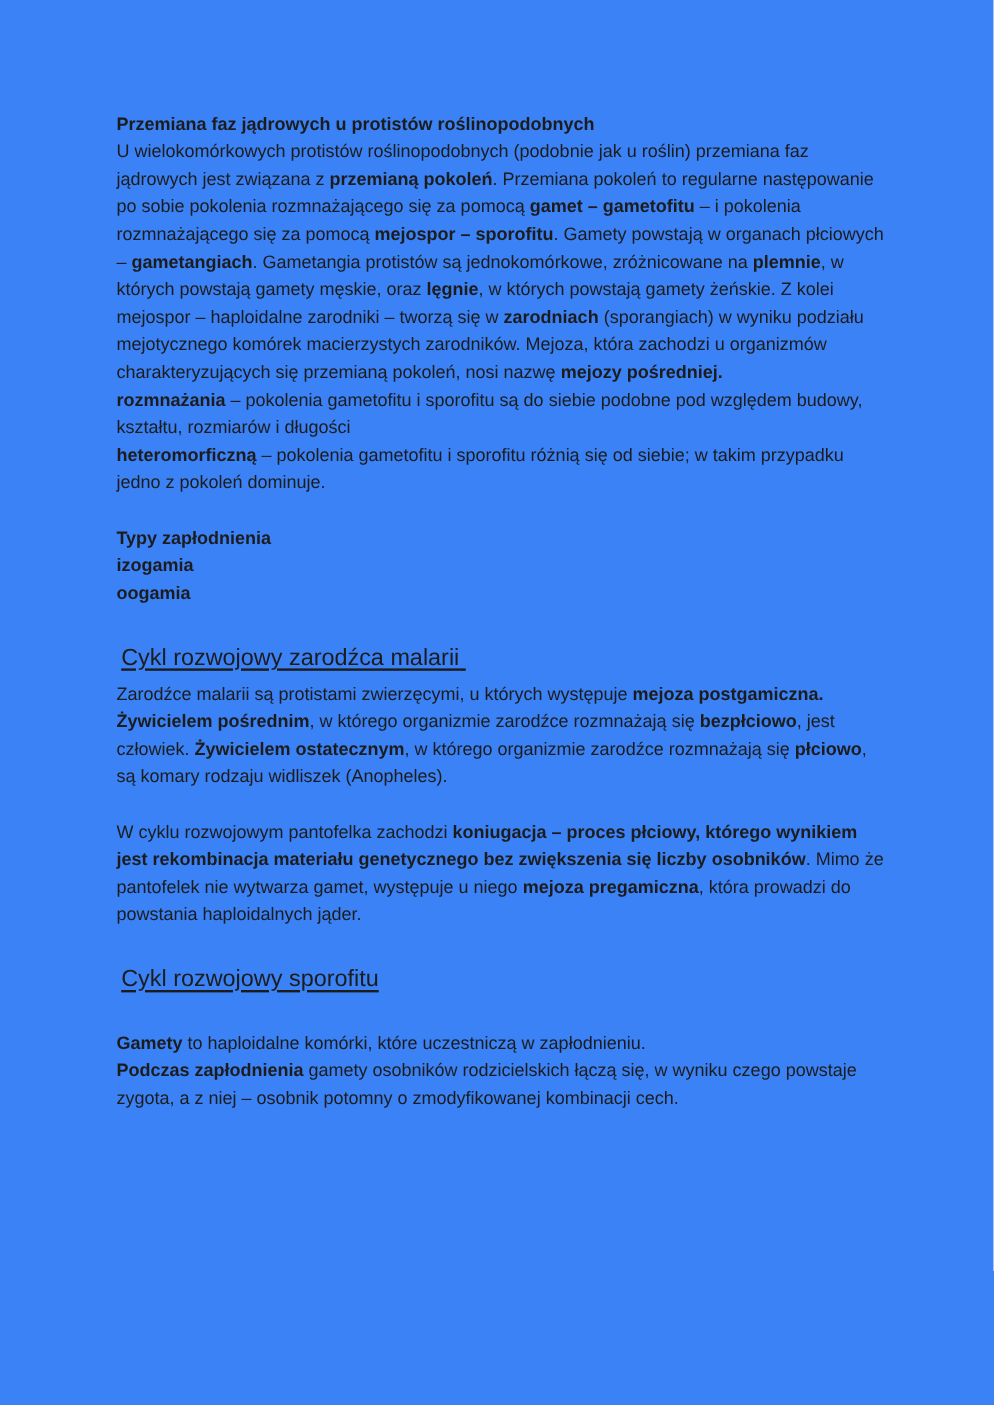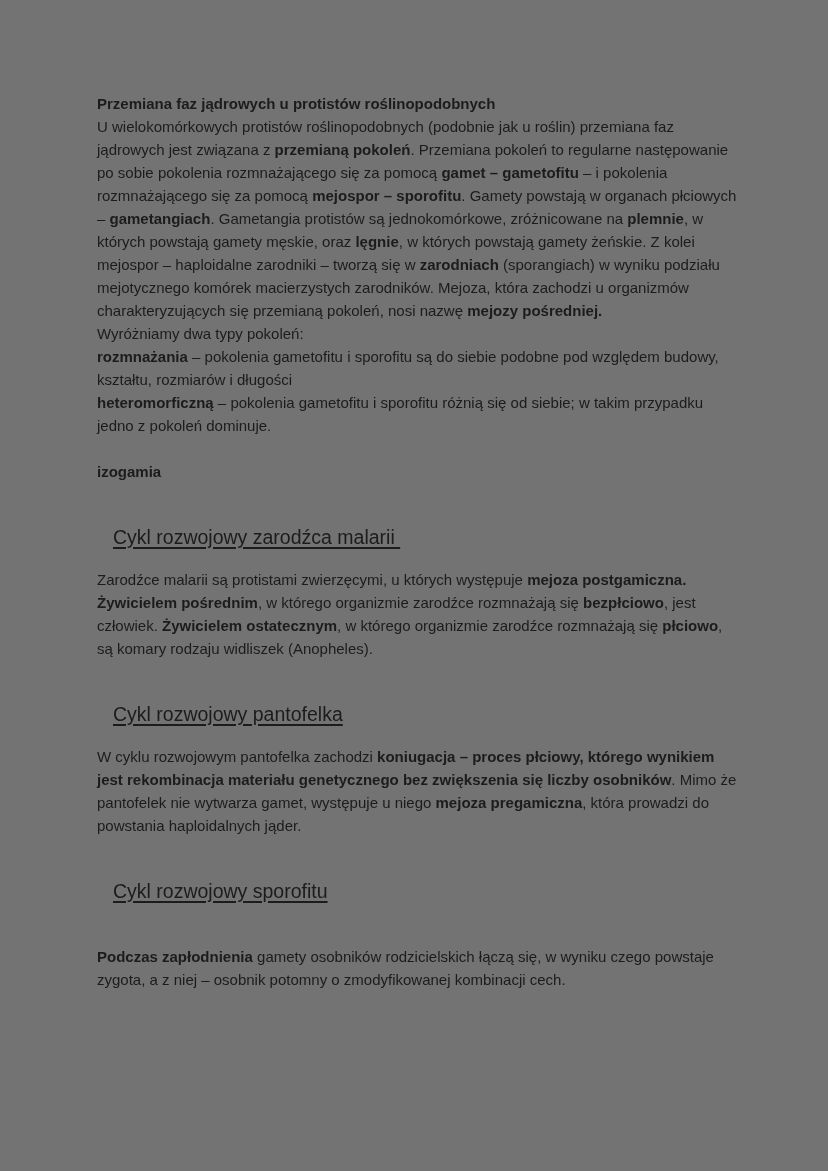--- a/index.html
+++ b/index.html
@@ -23,52 +23,53 @@
     color: #1c1c1c;
     font-size: 15px;
     line-height: 23px;
     text-align: left;
   }
   .para {
     margin: 0;
     padding: 0;
   }
   .heading {
-    margin: 16px;
+    margin: 4px;
     padding: 0;
     font-size: 19.5px;
     line-height: 30px;
     font-weight: normal;
     text-decoration: underline;
     text-underline-offset: 3px;
     text-decoration-thickness: 1.5px;
   }
   .spacer {
     height: 23px;
   }
   .run.bold {
     font-weight: bold;
   }
 </style>
 </head>
 <body>
 
-<div class="page" style="background: #737373;">
+<div class="page" style="background: #3b82f6;">
   <div class="content" style="color: rgb(28, 28, 28);">
       <p class="para"><span class="run bold">Przemiana faz jądrowych u protistów roślinopodobnych</span></p>
       <p class="para"><span class="run">U wielokomórkowych protistów roślinopodobnych (podobnie jak u roślin) przemiana faz jądrowych jest związana z </span><span class="run bold">przemianą pokoleń</span><span class="run">. Przemiana pokoleń to regularne następowanie po sobie pokolenia rozmnażającego się za pomocą </span><span class="run bold">gamet – gametofitu</span><span class="run"> – i pokolenia rozmnażającego się za pomocą </span><span class="run bold">mejospor – sporofitu</span><span class="run">. Gamety powstają w organach płciowych – </span><span class="run bold">gametangiach</span><span class="run">. Gametangia protistów są jednokomórkowe, zróżnicowane na </span><span class="run bold">plemnie</span><span class="run">, w których powstają gamety męskie, oraz </span><span class="run bold">lęgnie</span><span class="run">, w których powstają gamety żeńskie. Z kolei mejospor – haploidalne zarodniki – tworzą się w </span><span class="run bold">zarodniach</span><span class="run"> (sporangiach) w wyniku podziału mejotycznego komórek macierzystych zarodników. Mejoza, która zachodzi u organizmów charakteryzujących się przemianą pokoleń, nosi nazwę </span><span class="run bold">mejozy pośredniej.</span></p>
-      <p class="para"><span class="run">Wyróżniamy dwa typy pokoleń:</span></p>
       <p class="para"><span class="run bold">rozmnażania</span><span class="run"> – pokolenia gametofitu i sporofitu są do siebie podobne pod względem budowy, kształtu, rozmiarów i długości</span></p>
       <p class="para"><span class="run bold">heteromorficzną</span><span class="run"> – pokolenia gametofitu i sporofitu różnią się od siebie; w takim przypadku jedno z pokoleń dominuje.</span></p>
       <div class="spacer"></div>
+      <p class="para"><span class="run bold">Typy zapłodnienia</span></p>
       <p class="para"><span class="run bold">izogamia</span></p>
+      <p class="para"><span class="run bold">oogamia</span></p>
       <div class="spacer"></div>
       <h2 class="heading"><span class="run">Cykl rozwojowy zarodźca malarii&nbsp;</span></h2>
       <p class="para"><span class="run">Zarodźce malarii są protistami zwierzęcymi, u których występuje </span><span class="run bold">mejoza postgamiczna.</span><span class="run"> </span><span class="run bold">Żywicielem pośrednim</span><span class="run">, w którego organizmie zarodźce rozmnażają się </span><span class="run bold">bezpłciowo</span><span class="run">, jest człowiek. </span><span class="run bold">Żywicielem ostatecznym</span><span class="run">, w którego organizmie zarodźce rozmnażają się </span><span class="run bold">płciowo</span><span class="run">, są komary rodzaju widliszek (Anopheles).</span></p>
       <div class="spacer"></div>
-      <h2 class="heading"><span class="run">Cykl rozwojowy pantofelka</span></h2>
       <p class="para"><span class="run">W cyklu rozwojowym pantofelka zachodzi </span><span class="run bold">koniugacja – proces płciowy, którego wynikiem jest rekombinacja materiału genetycznego bez zwiększenia się liczby osobników</span><span class="run">. Mimo że pantofelek nie wytwarza gamet, występuje u niego </span><span class="run bold">mejoza pregamiczna</span><span class="run">, która prowadzi do powstania haploidalnych jąder.</span></p>
       <div class="spacer"></div>
       <h2 class="heading"><span class="run">Cykl rozwojowy sporofitu</span></h2>
       <div class="spacer"></div>
+      <p class="para"><span class="run bold">Gamety</span><span class="run"> to haploidalne komórki, które uczestniczą w zapłodnieniu.</span></p>
       <p class="para"><span class="run bold">Podczas zapłodnienia</span><span class="run"> gamety osobników rodzicielskich łączą się, w wyniku czego powstaje zygota, a z niej – osobnik potomny o zmodyfikowanej kombinacji cech.</span></p>
     </div>
 </div>
 
 </body></html>

